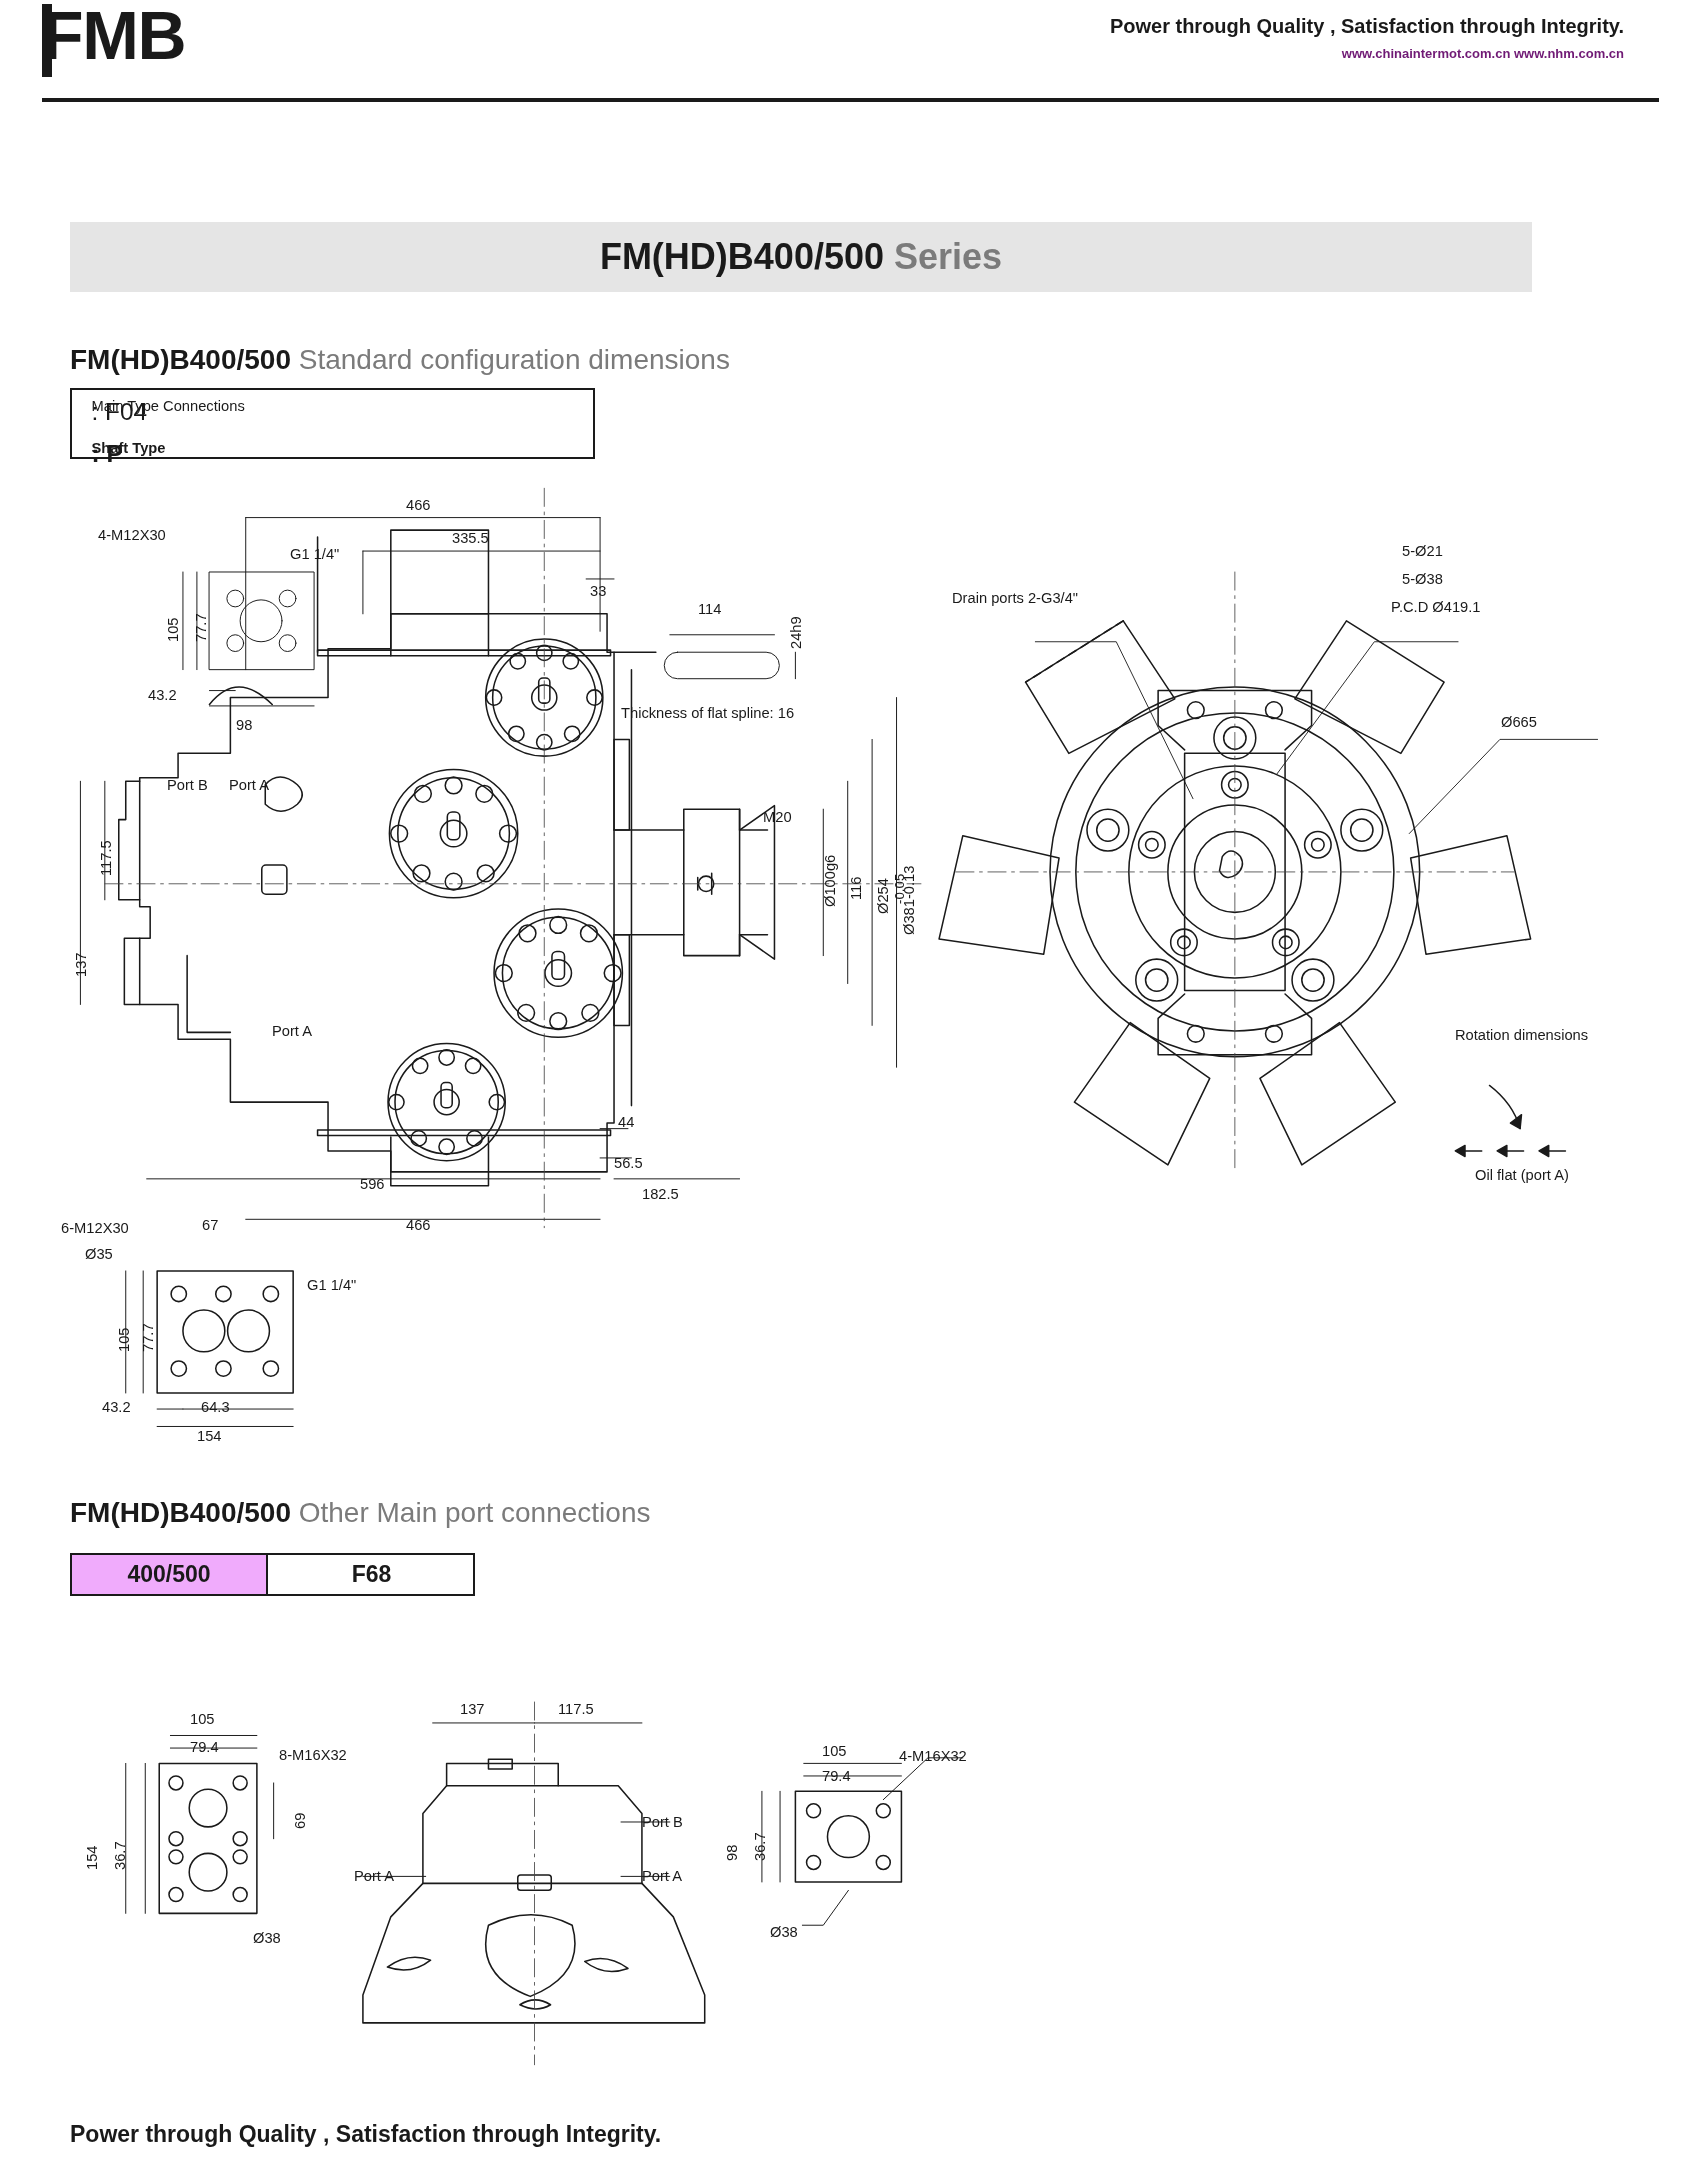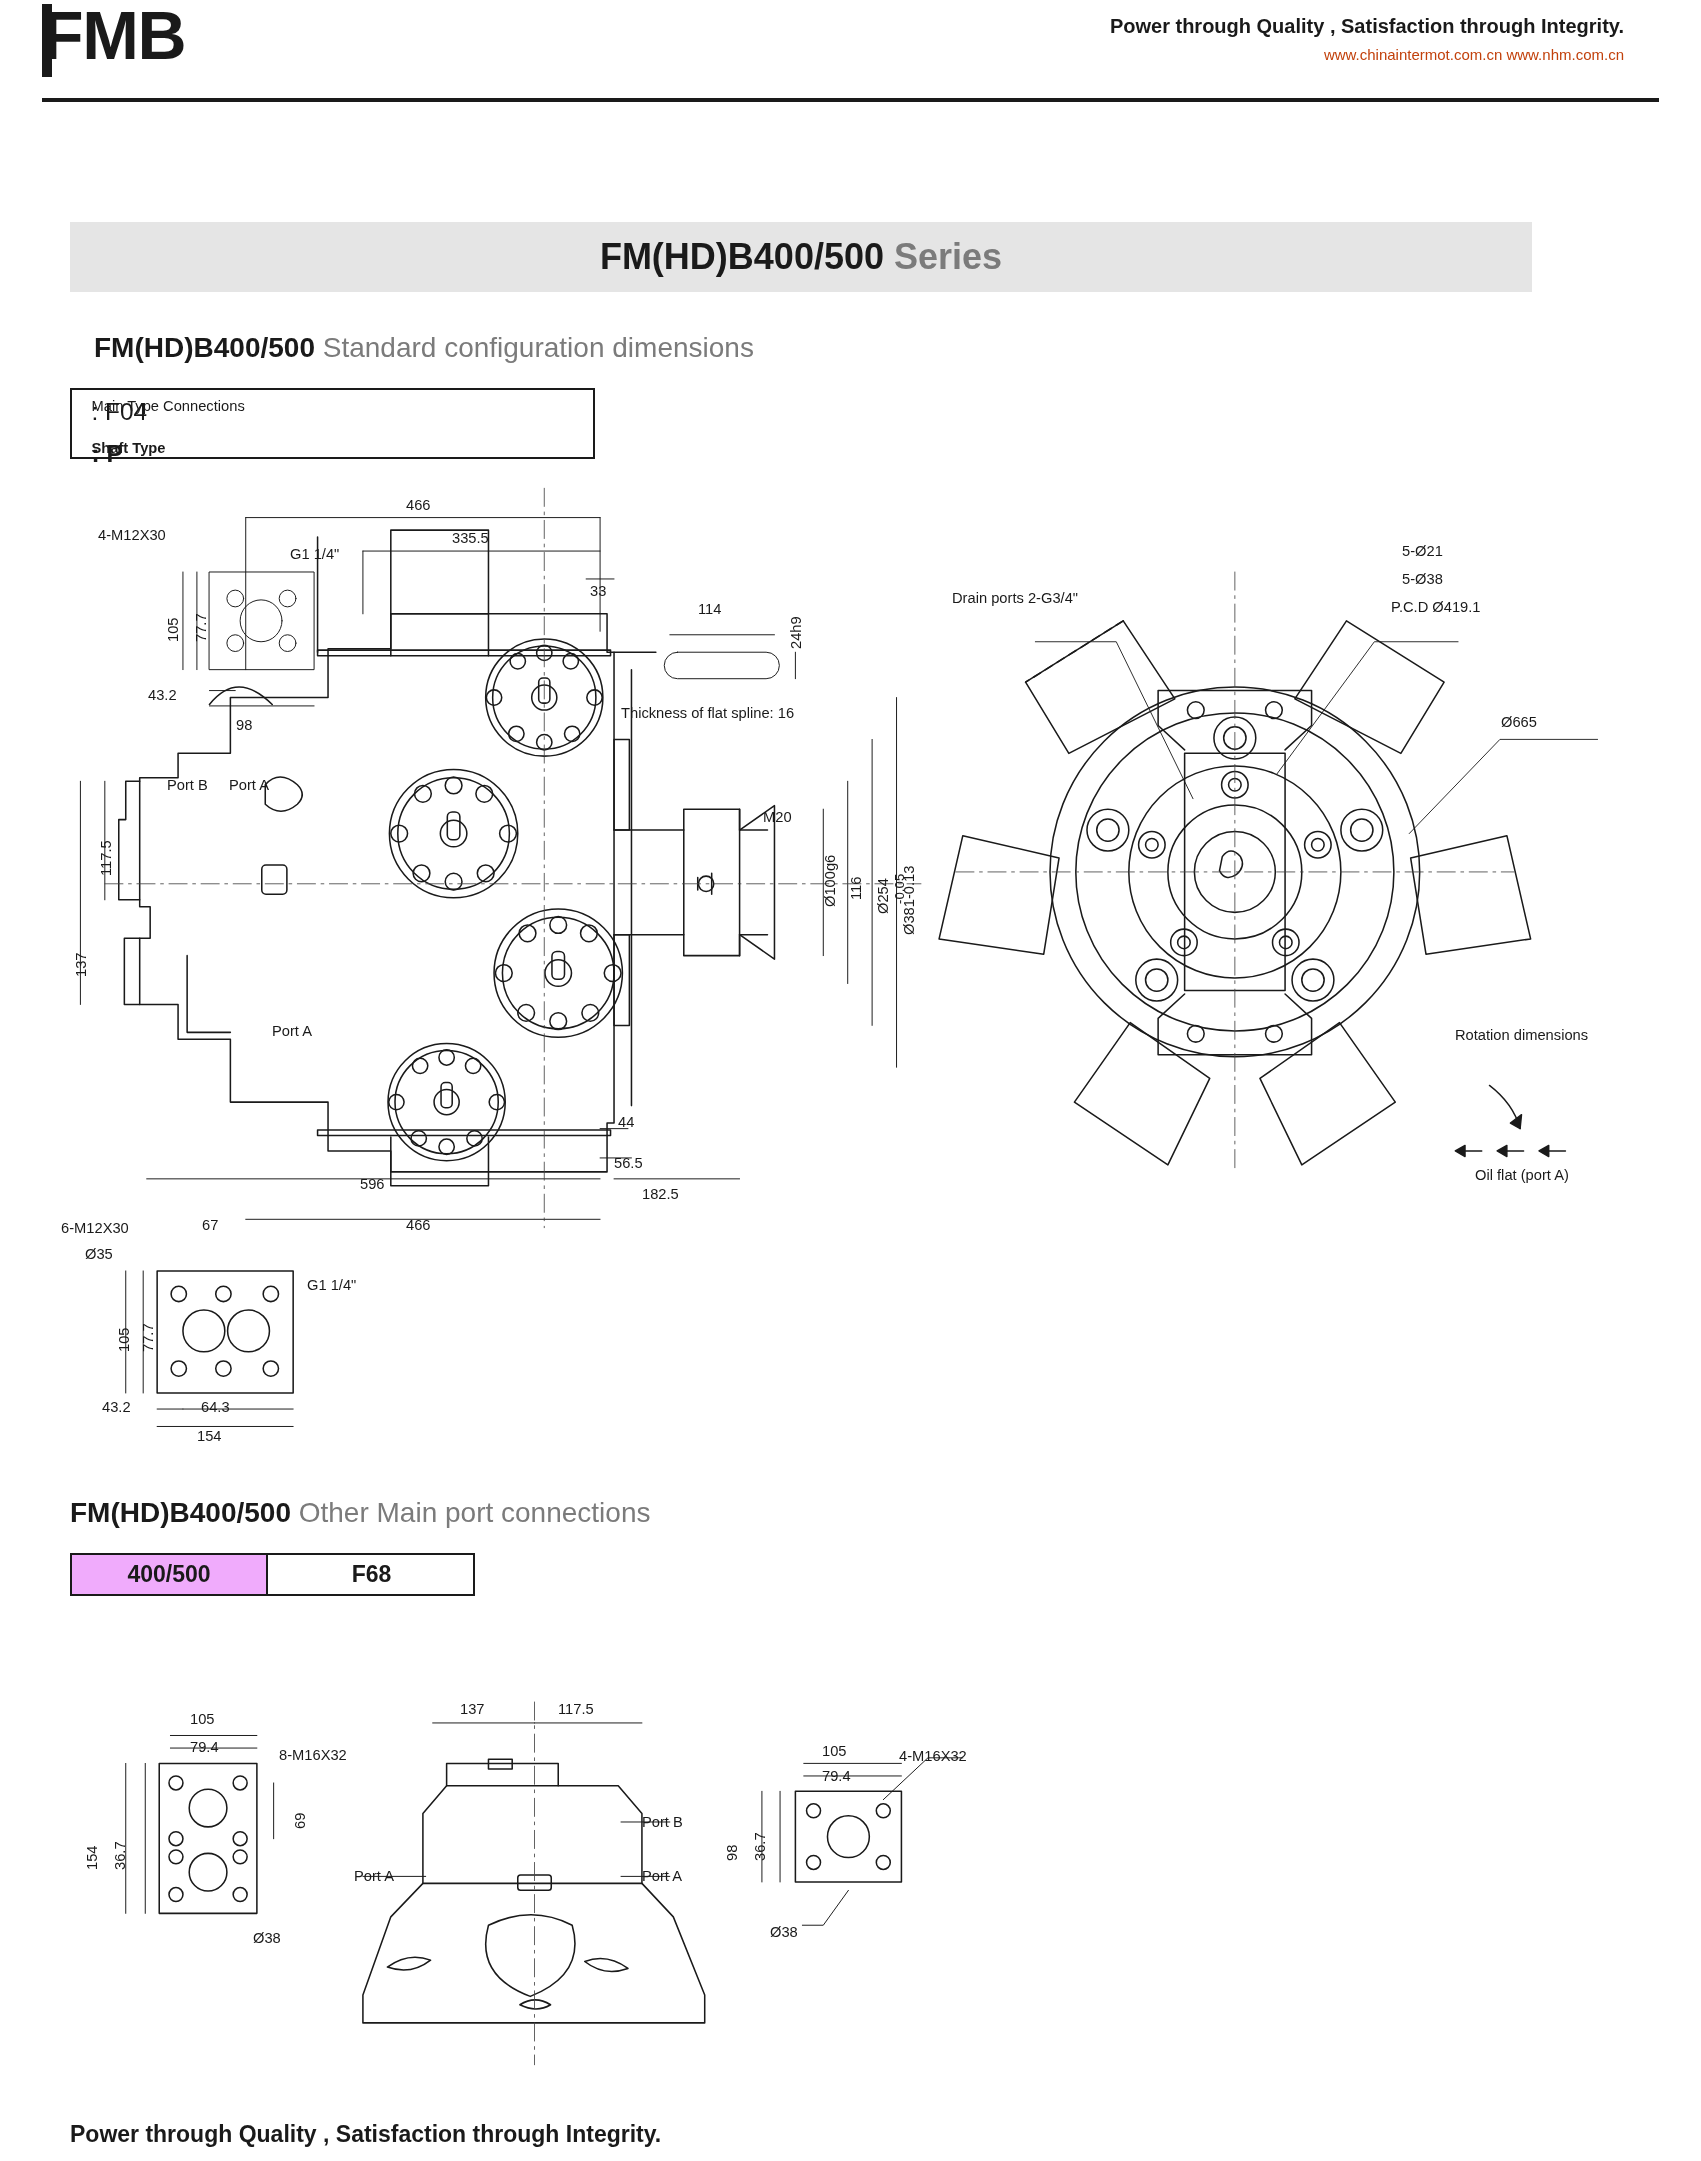--- a/index.html
+++ b/index.html
@@ -27,21 +27,21 @@
     position:absolute; left:42px; top:4.2px; width:9.8px; height:73px;
     background:#1a1a1a;
   }
   .header-tagline{
     position:absolute; right:77px; top:15.3px;
     font-size:20px; font-weight:bold; color:#1a1a1a; text-align:right;
     white-space:nowrap;
   }
   .header-urls{
     position:absolute; right:77px; top:46px;
-    font-size:15px; font-weight:normal; color:#c2410c; text-align:right;
+    font-size:13px; font-weight:bold; color:#701a75; text-align:right;
     white-space:nowrap;
   }
   .header-rule{
     position:absolute; left:42px; top:98px; width:1617px; height:3.5px;
     background:#1a1a1a;
   }
 
   
   .title-band{
     position:absolute; left:70px; top:222px; width:1462px; height:70px;
@@ -113,21 +113,21 @@
     <div class="header-rule"></div>
   </div>
 
   <div class="title-band">
     <div class="title-band-text">
       <span>FM(HD)B400/500</span>
       <span class="grey">Series</span>
     </div>
   </div>
 
-  <div class="sec-head" style="left:70px; top:332px;margin-left:24px;">
+  <div class="sec-head" style="left:70px; top:344px;">
     <b>FM(HD)B400/500</b>
     <span>Standard configuration dimensions</span>
   </div>
 
   <div class="spec-box">
     <div class="spec-line" style="top:8.4px;">
       <span class="lbl">Main Type Connections</span><span>: F04</span>
     </div>
     <div class="spec-line" style="top:50px;font-weight:bold;">
       <span class="lbl">Shaft Type</span><span>: P</span>

